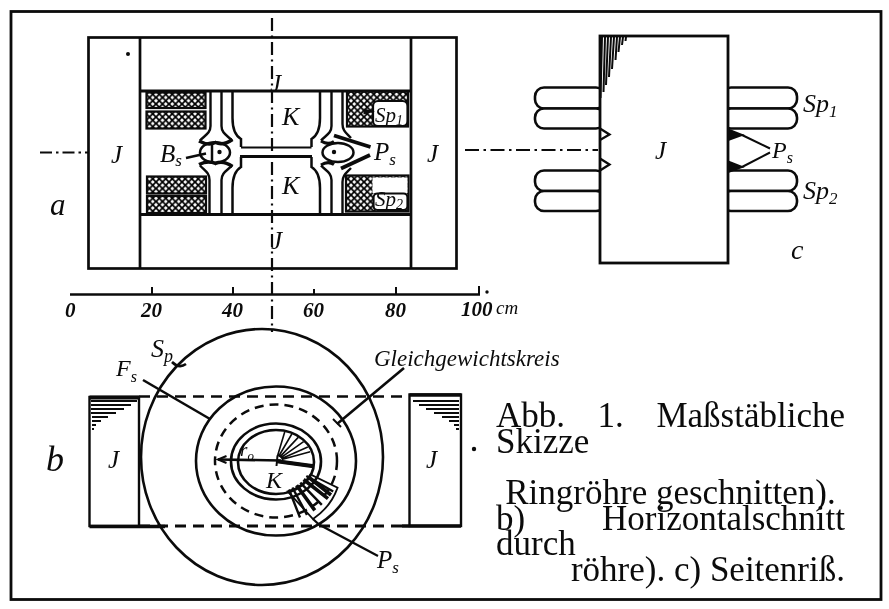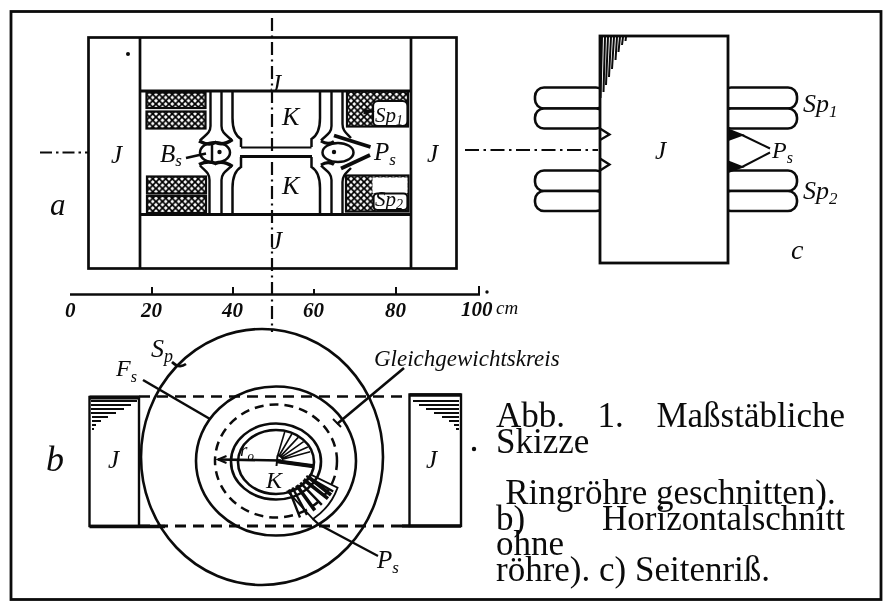--- a/index.html
+++ b/index.html
@@ -211,16 +211,16 @@
 
 <g fill="#0b0b0b" stroke="none">
   <circle cx="128" cy="54" r="2"></circle>
   <circle cx="474" cy="449" r="2.2"></circle>
   <circle cx="487" cy="292" r="1.7"></circle>
 </g>
 </svg>
 <div id="caption" style="position:absolute;left:496px;top:403px;width:349px;font-family:'Liberation Serif',serif;font-size:35px;line-height:25.5px;color:#0b0b0b;">
   <div style="text-align:justify;text-align-last:justify;">Abb. 1. Maßstäbliche Skizze</div>
   <div style="text-align:center;margin-top:26px;">Ringröhre geschnitten).</div>
-  <div style="text-align:justify;text-align-last:justify;">b) Horizontalschnitt ohne</div>
-  <div style="text-align:left;">röhre). c) Seitenriß.</div>
+  <div style="text-align:justify;text-align-last:justify;">b) Horizontalschnitt durch</div>
+  <div style="text-align:right;">röhre). c) Seitenriß.</div>
 </div>
 </div>
 
 </body></html>

